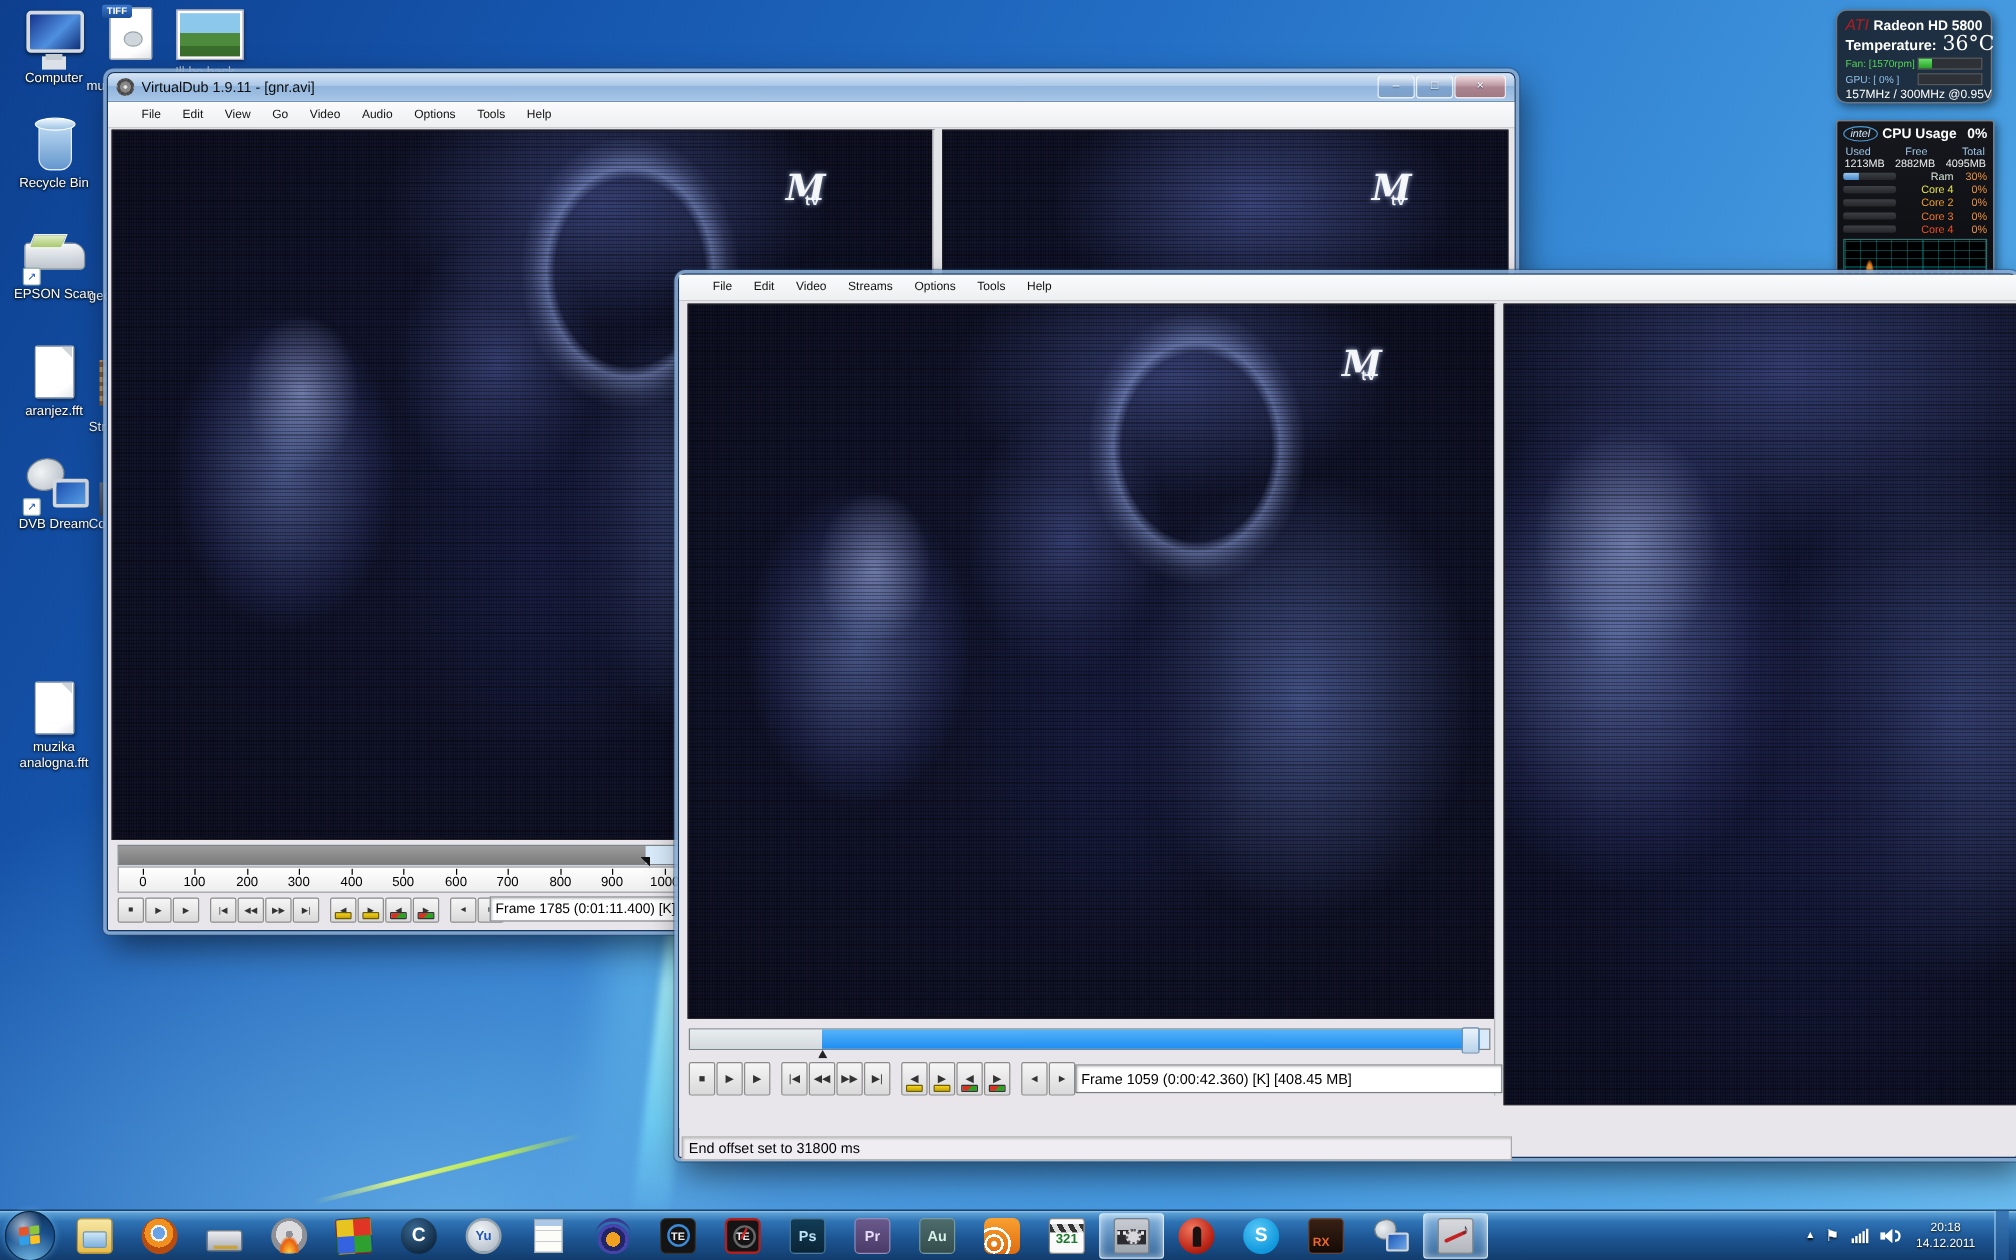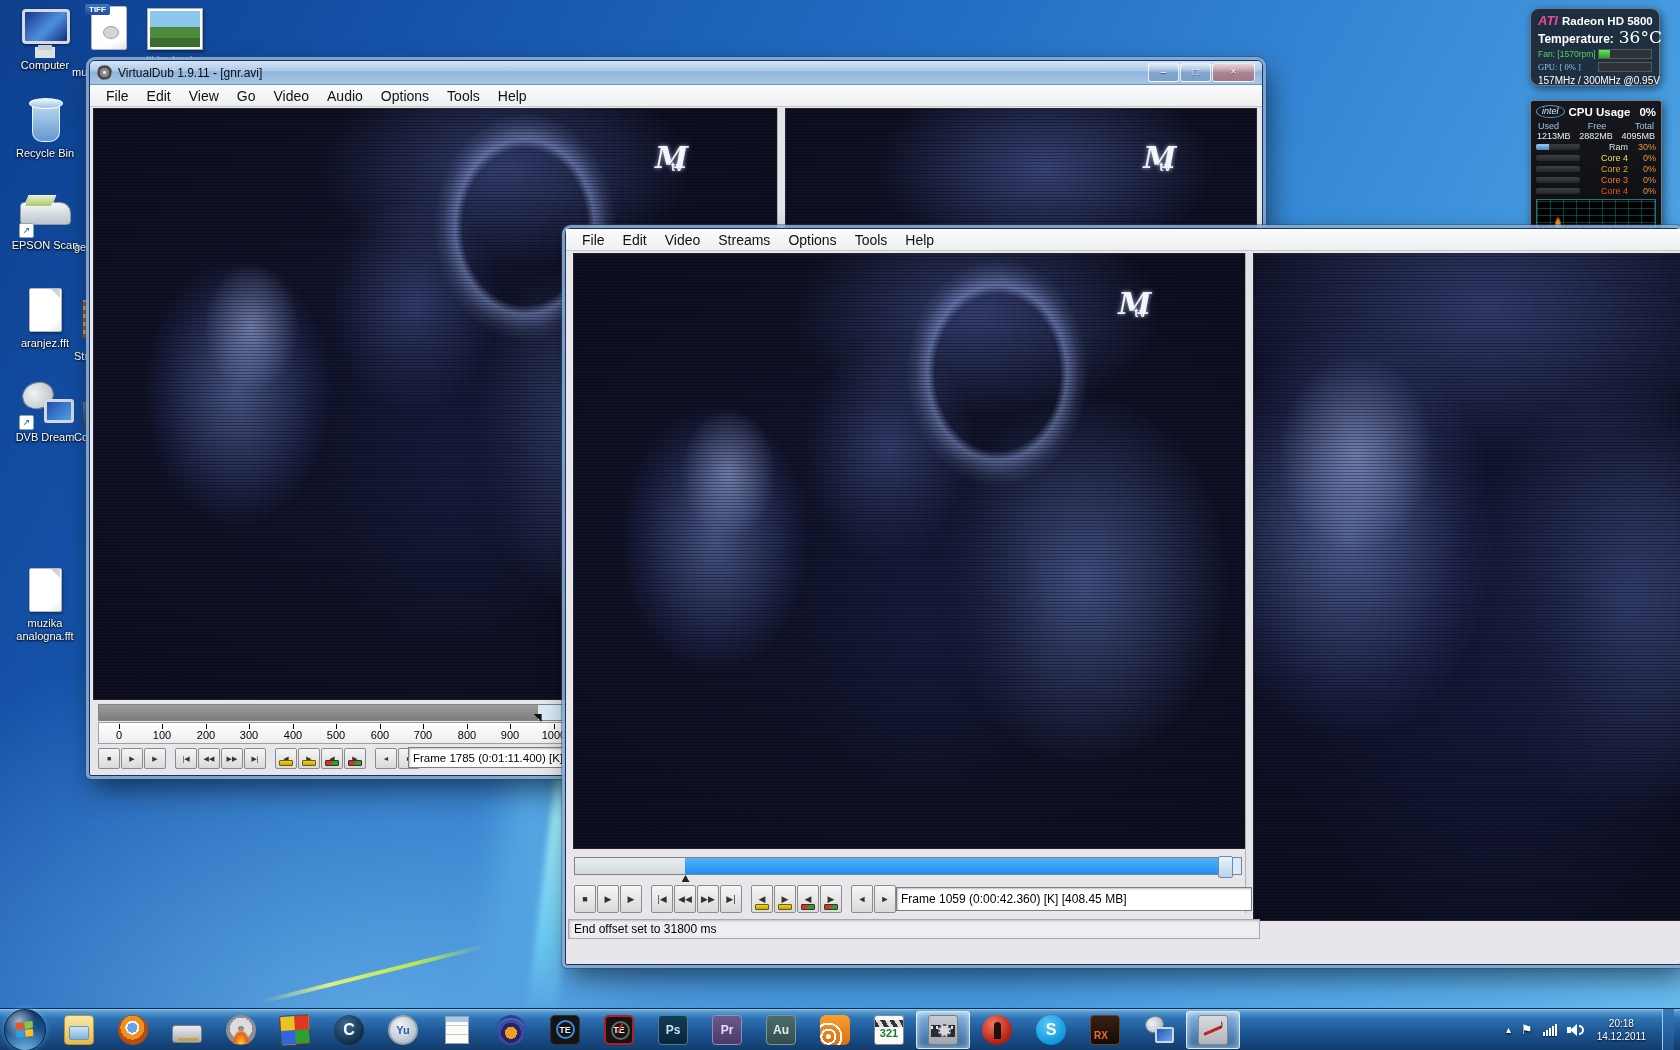--- a/index.html
+++ b/index.html
@@ -67,21 +67,21 @@
   .wi-vdub{background:radial-gradient(circle at 50% 50%,#e8e8e8 18%,#888 19% 60%,#444 61%);border:2px dotted #555;border-radius:50%;box-sizing:border-box;}
   .wi-vdm{background:#f4f2ee;border:1px solid #999;position:relative;}
   .wi-vdm::before{content:"";position:absolute;left:1px;top:6px;width:11px;height:2px;background:#c42222;transform:rotate(-28deg);}
   .wi-vdm::after{content:"";position:absolute;right:1px;bottom:0;width:5px;height:5px;border-radius:50%;background:#555;}
   .wbtns{margin-left:auto;display:flex;gap:1px;}
   .wbtn{width:29px;height:17px;border:1px solid rgba(255,255,255,.8);border-radius:3px;
     background:linear-gradient(rgba(255,255,255,.45),rgba(90,130,180,.35) 55%,rgba(60,100,150,.35));
     color:#fff;font-size:10px;line-height:15px;text-align:center;text-shadow:0 1px 1px #345;}
   .wbtn.close{width:41px;background:linear-gradient(rgba(255,210,205,.6),rgba(190,90,80,.55) 55%,rgba(160,60,55,.55));}
   .menubar{height:21px;background:linear-gradient(#fbfbfc,#edeff1);border-bottom:1px solid #c6c8ca;
-    display:flex;align-items:center;font-size:14px;color:#111;padding-left:7px;}
+    display:flex;align-items:center;font-size:10px;color:#111;padding-left:19px;}
   .mi{padding:2px 9px;}
   .client{position:relative;background:#e8e6ea;}
   
   .pane{position:absolute;background:#05060f;border:1px solid #23242c;overflow:hidden;}
   .video{position:absolute;inset:0;
     background:
       radial-gradient(ellipse 120px 150px at 63% 20%, transparent 52%, rgba(150,172,235,.5) 58%, rgba(150,172,235,.15) 68%, transparent 76%),
       radial-gradient(ellipse 130px 185px at 21% 48%, rgba(125,150,225,.5), rgba(60,70,140,.25) 55%, transparent 72%),
       radial-gradient(ellipse 68px 92px at 23% 37%, rgba(185,200,242,.6), transparent 70%),
       radial-gradient(ellipse 165px 235px at 52% 62%, rgba(22,26,62,.85), transparent 75%),
@@ -134,29 +134,29 @@
   .framebox{position:absolute;background:#fff;border:1px solid #7a7f84;box-shadow:inset 1px 1px 2px rgba(0,0,0,.25);
     font-size:11.5px;color:#000;display:flex;align-items:center;padding:0 4px;white-space:nowrap;overflow:hidden;}
   .statusbar{position:absolute;background:#efedf1;border:1px solid #a8a8a8;box-shadow:inset 1px 1px 2px rgba(0,0,0,.2);
     font-size:12px;color:#000;display:flex;align-items:center;padding:0 5px;}
   .splitter{position:absolute;background:#e2e4e8;border-left:1px solid #b0b2b6;border-right:1px solid #f8f8f8;}
   
   .gadget{position:absolute;z-index:1;color:#fff;}
   #ati{left:1530px;top:8px;width:130px;height:78px;background:rgba(22,25,31,.82);border:1px solid #70767e;
     border-radius:9px;box-shadow:2px 3px 8px rgba(0,0,0,.5);padding:4px 7px;box-sizing:border-box;}
   #ati .row1{display:flex;align-items:baseline;gap:4px;}
-  .ati-brand{color:#ec4899;font-weight:bold;font-style:italic;font-size:13px;text-align:center;}
+  .ati-brand{color:#b91c1c;font-weight:normal;font-style:italic;font-size:13px;text-align:center;}
   .ati-model{font-weight:bold;font-size:11.5px;white-space:nowrap;}
   #ati .row2{display:flex;align-items:baseline;gap:5px;margin-top:2px;}
   .ati-templabel{font-weight:bold;font-size:12px;}
   .ati-tempval{font-family:"DejaVu Serif",serif;font-size:17px;line-height:15px;}
   .g-barrow{display:flex;align-items:center;justify-content:space-between;margin-top:3px;}
   .g-barrow .lbl{font-size:8.5px;}
   .fan-lbl{color:#55d455;}
-  .gpu-lbl{color:#8fc0e8;font-family:Liberation Serif, serif;}
+  .gpu-lbl{color:#8fc0e8;}
   .g-bar{width:52px;height:8px;background:#2e3236;border:1px solid #55595e;}
   .g-bar i{display:block;height:100%;background:linear-gradient(#64e464,#2a9c2a);}
   .ati-clocks{font-size:10px;margin-top:3px;white-space:nowrap;}
   #cpu{left:1530px;top:100px;width:132px;height:159px;background:linear-gradient(#16181d,#0b0c10);
     border:1px solid #7c7c80;border-radius:3px;box-shadow:2px 3px 8px rgba(0,0,0,.5);padding:4px 5px;box-sizing:border-box;}
   #cpu .head{display:flex;align-items:center;gap:4px;}
   .intel-logo{border:1px solid #4a9ad4;border-radius:50%;padding:0 5px 1px;color:#cfe8ff;font-style:italic;font-size:9px;}
   .cpu-title{font-weight:bold;font-size:11.5px;}
   .cpu-usage{font-weight:bold;font-size:11.5px;margin-left:auto;}
   .cpu-cols{display:flex;justify-content:space-between;color:#9fc6e8;font-size:9px;margin-top:3px;padding:0 2px;}
@@ -507,21 +507,21 @@
           <i class="acc acc-scene"></i>
         </span>
       <span class="tr-btn h26 gsep">
           <span>◄</span>
         </span>
       <span class="tr-btn h26">
           <span>►</span>
         </span>
     </div>
     <div class="framebox" style="left:330px;top:636px;width:346px;height:22px;font-size:12px;">Frame 1059 (0:00:42.360) [K] [408.45 MB]</div>
-    <div class="statusbar" style="left:2px;top:668px;width:680px;height:18px;">End offset set to 31800 ms</div>
+    <div class="statusbar" style="left:2px;top:696px;width:680px;height:18px;">End offset set to 31800 ms</div>
   </div>
 </div>
 
 <div class="gadget" id="ati">
   <div class="row1">
     <span class="ati-brand">ATI</span>
     <span class="ati-model">Radeon HD 5800</span>
   </div>
   <div class="row2">
     <span class="ati-templabel">Temperature:</span>

